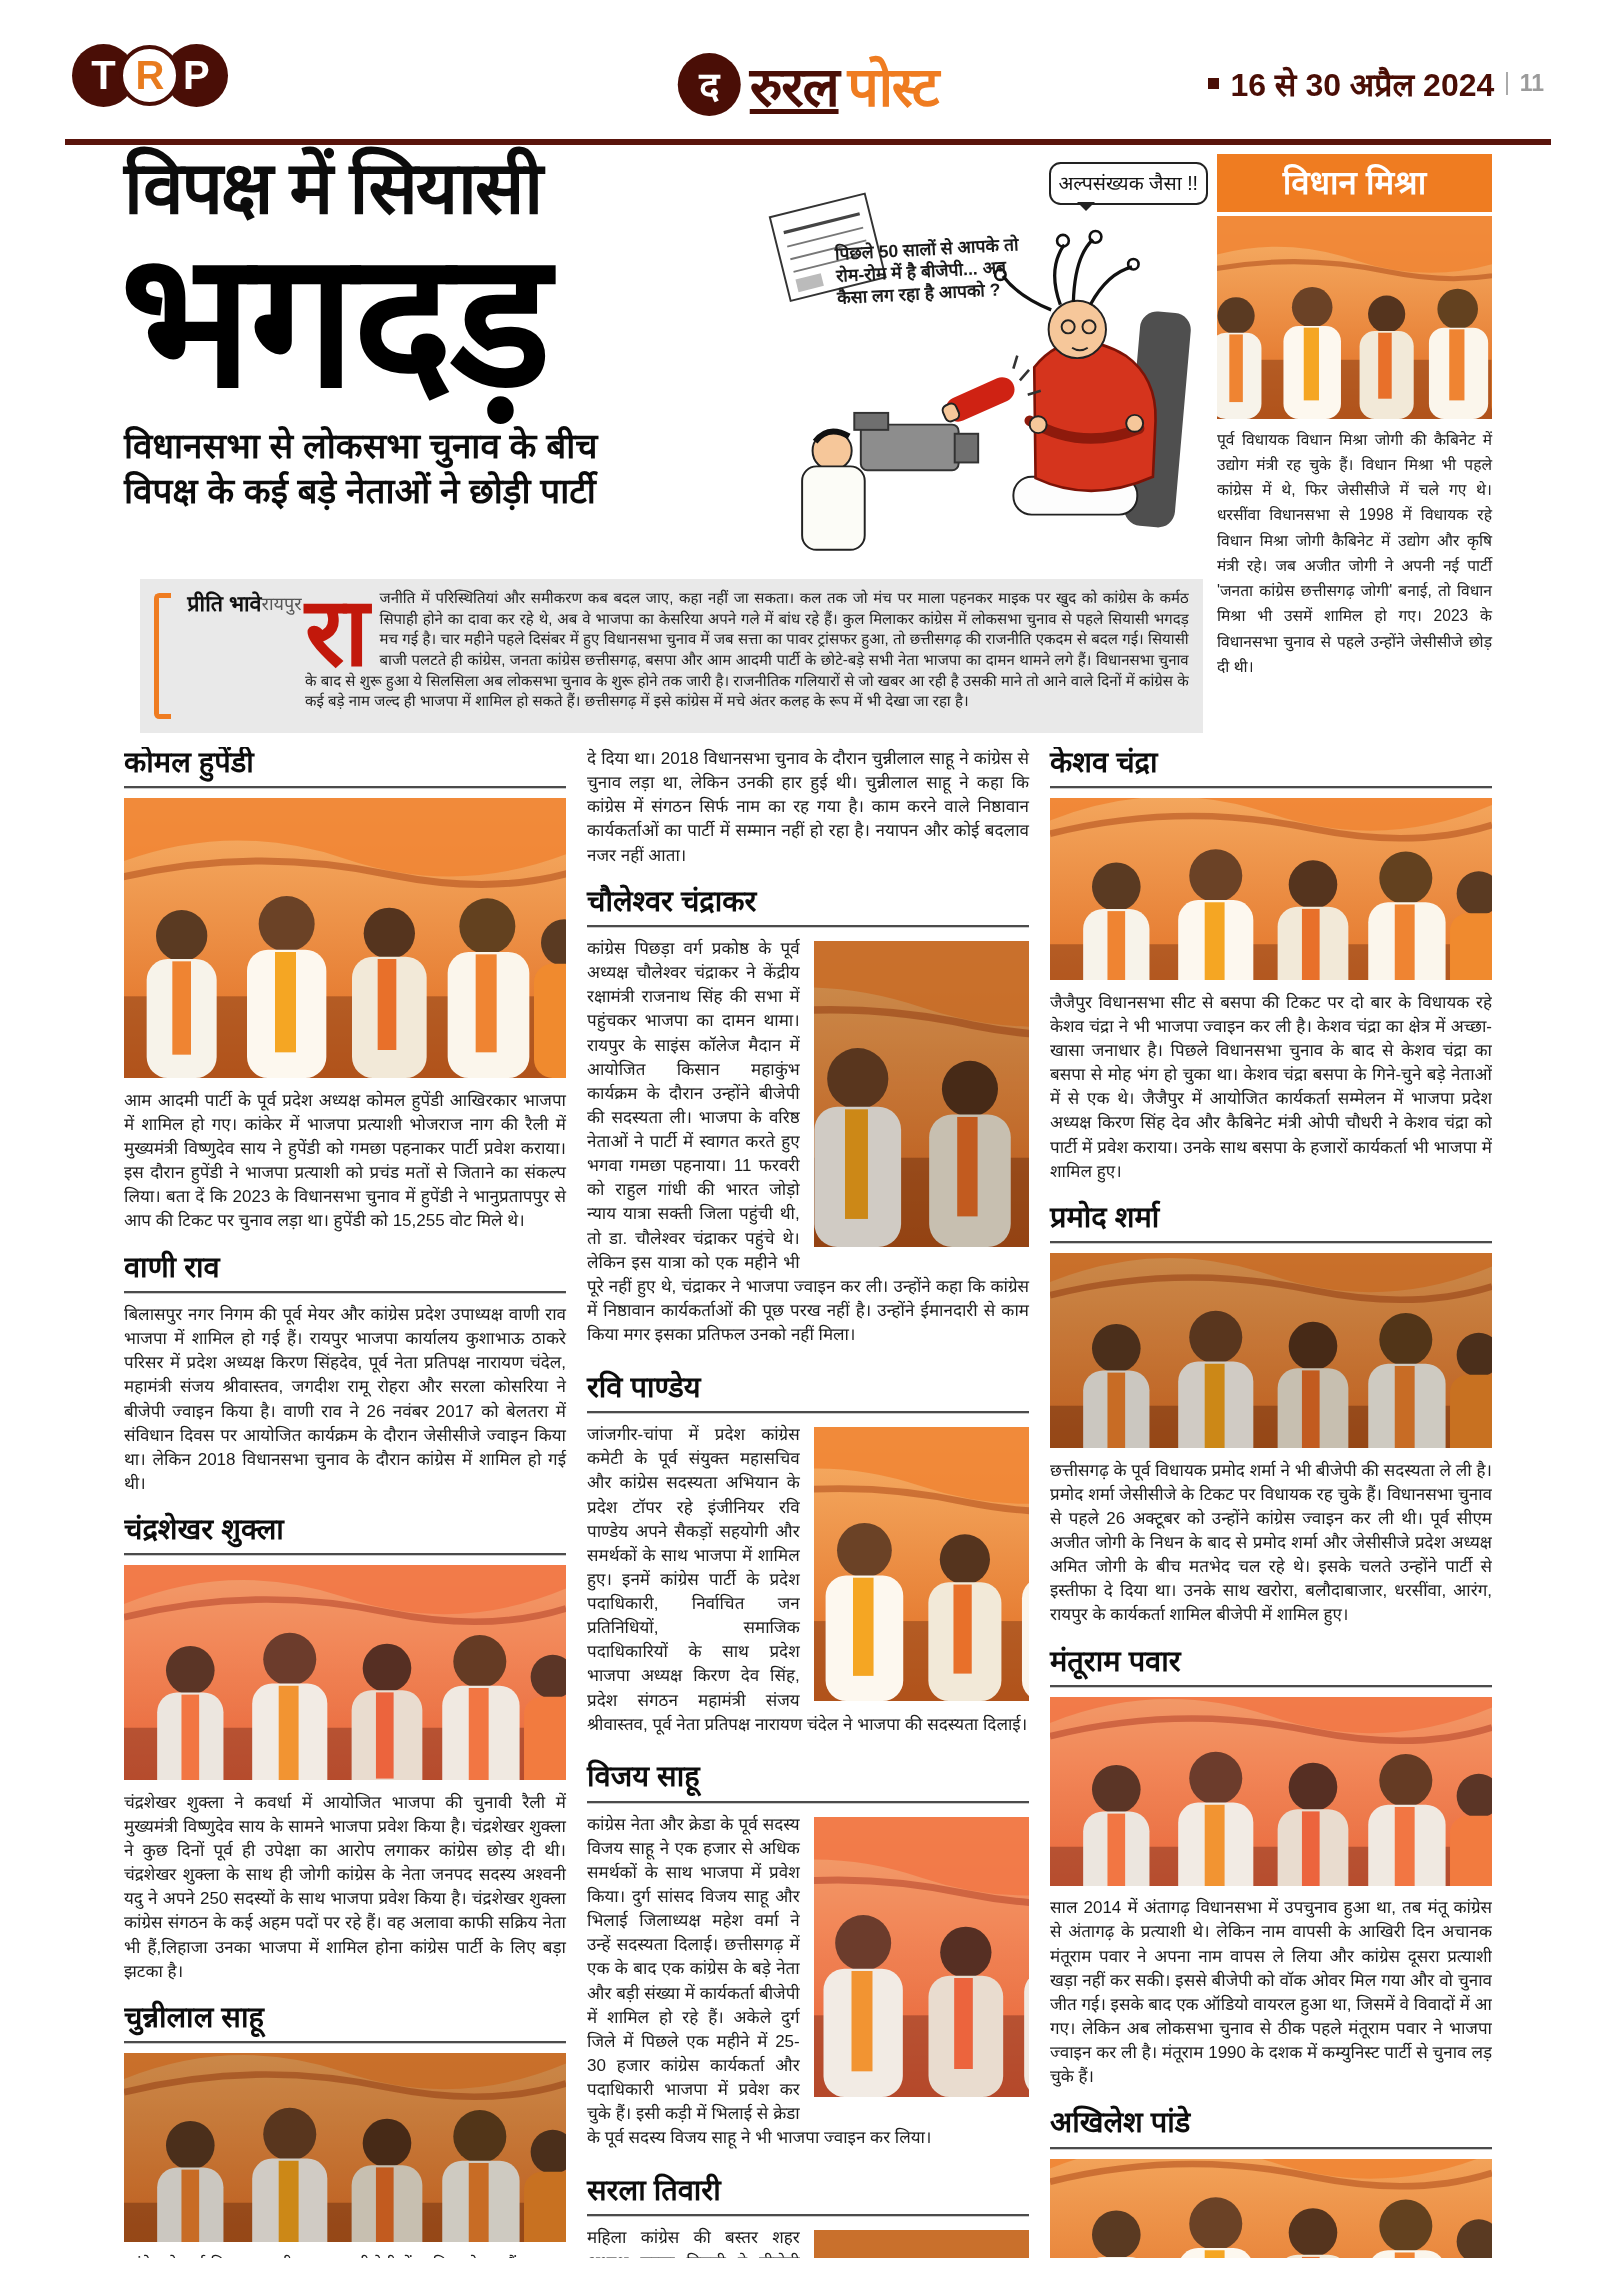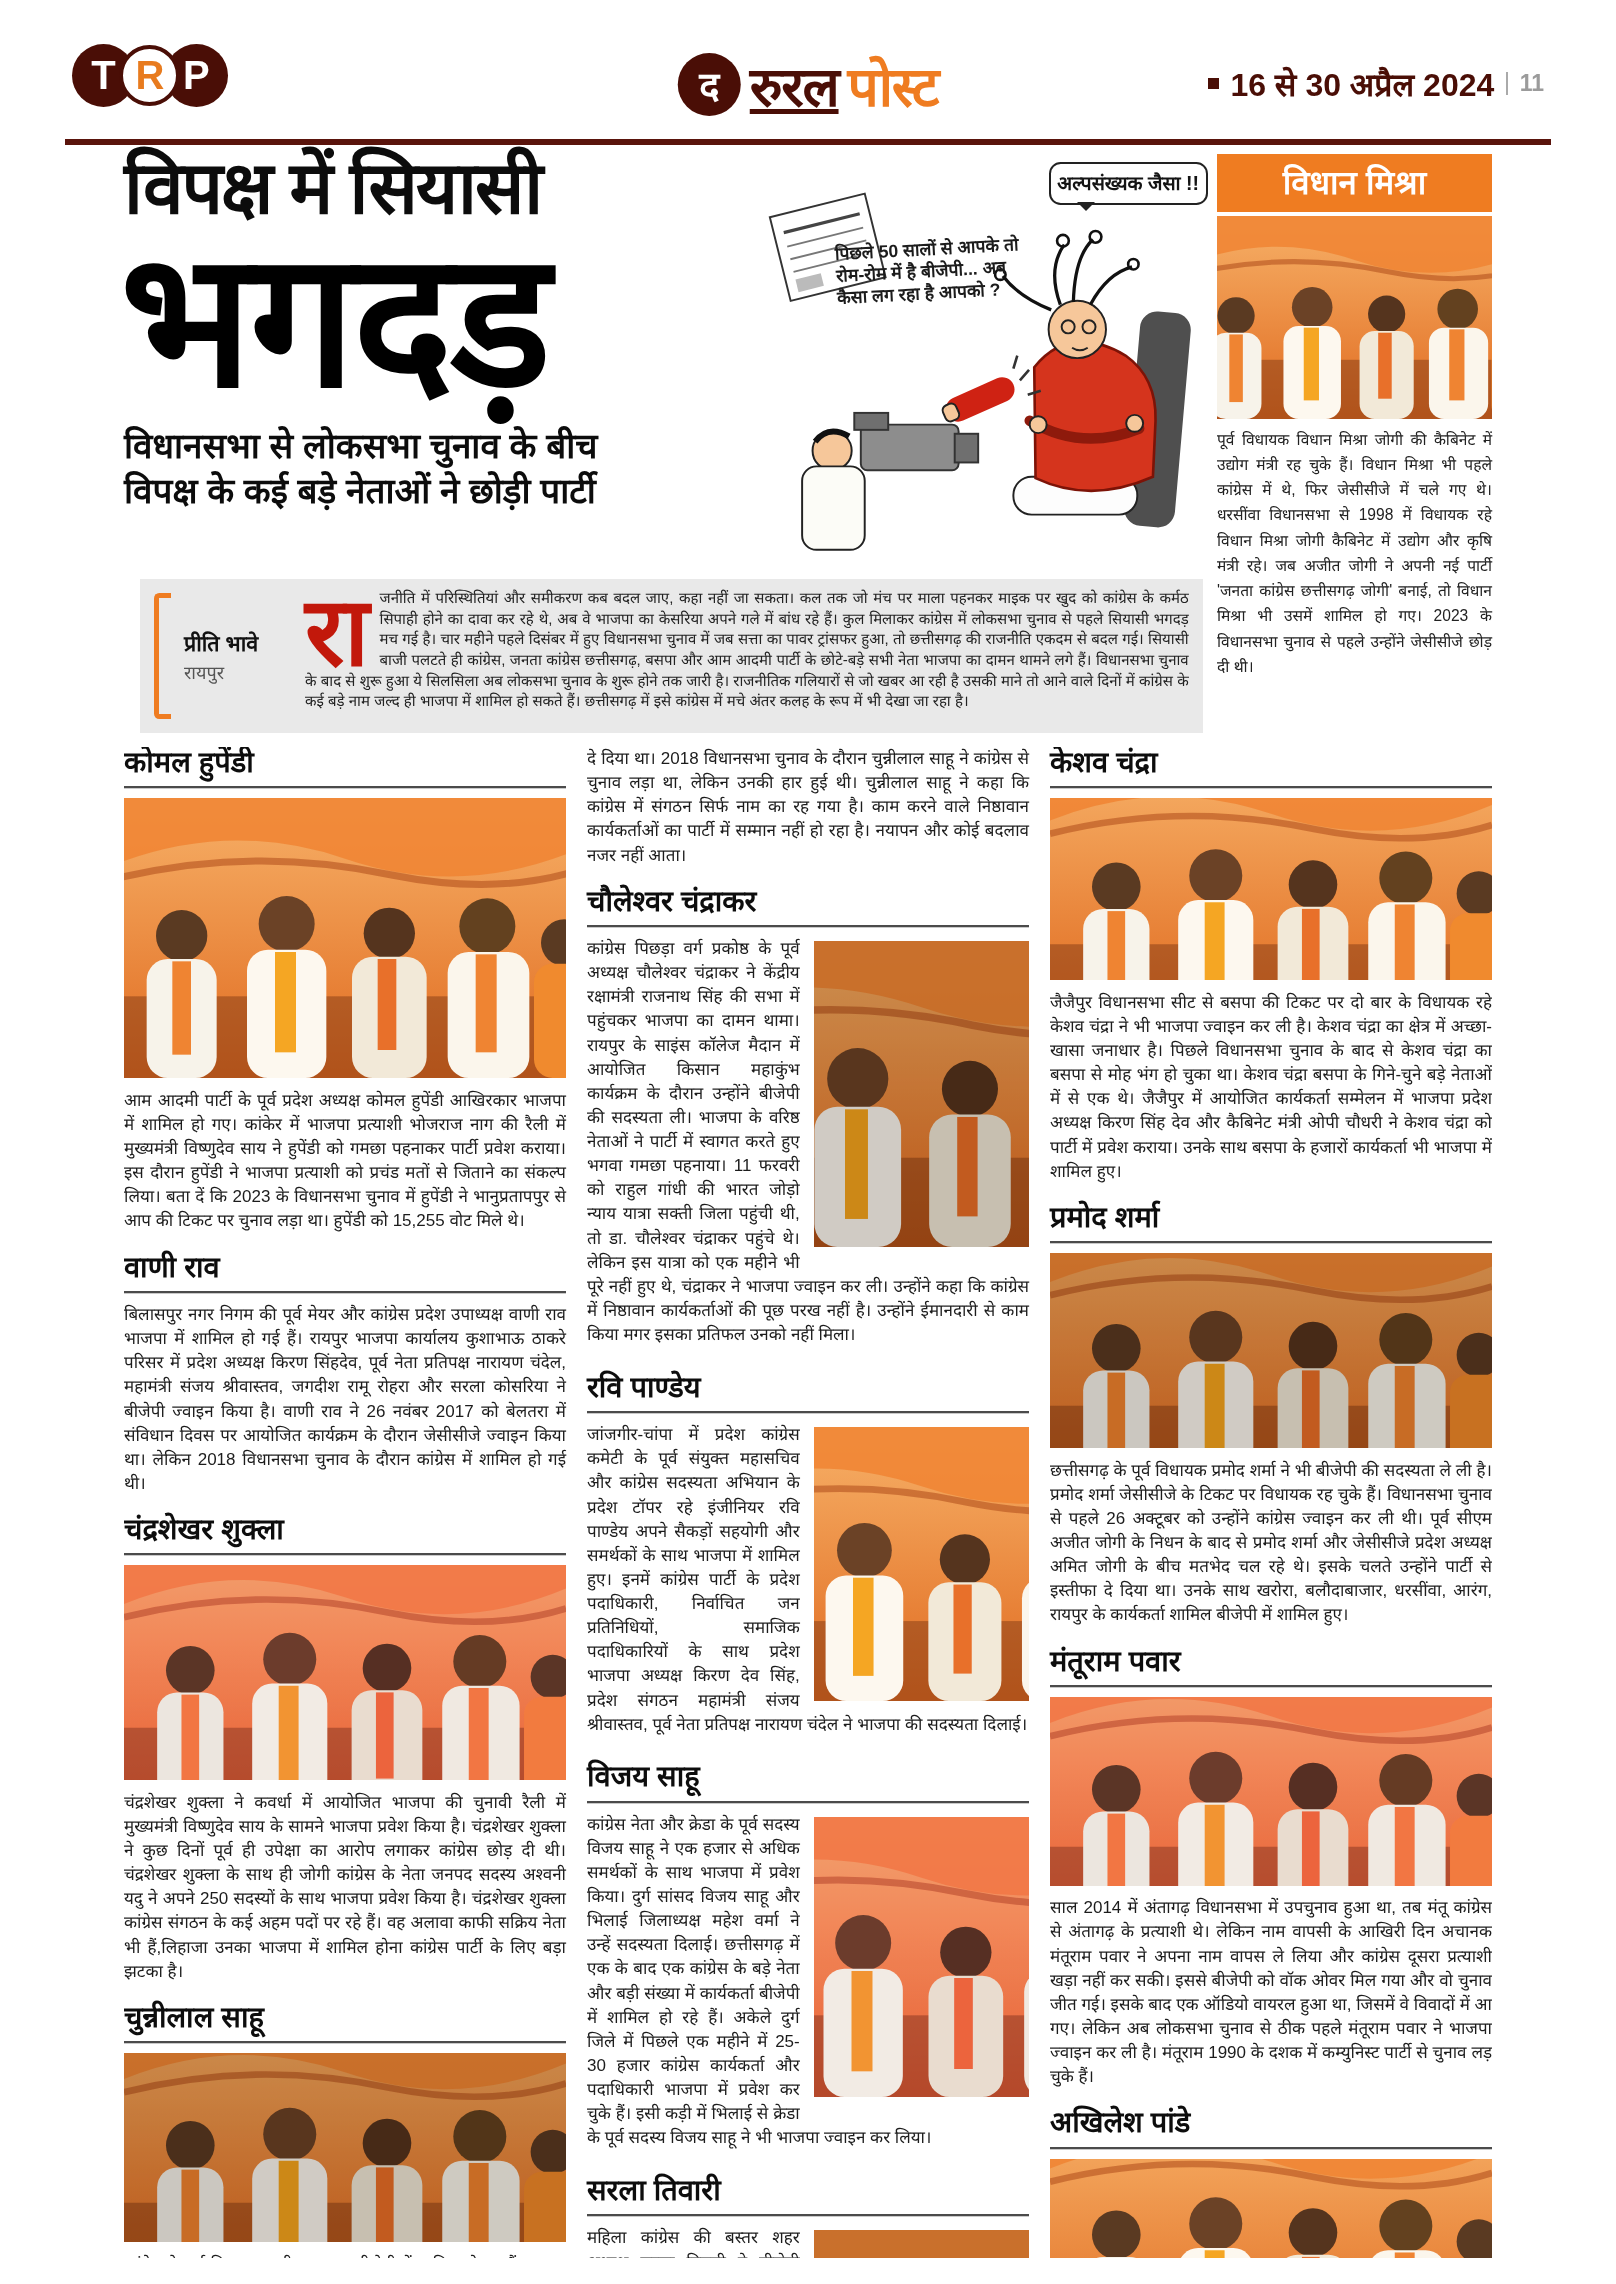--- a/index.html
+++ b/index.html
@@ -29,35 +29,35 @@
   .hero-left{position:absolute;left:124px;top:151px;width:626px;}
   .kicker{font-size:73px;font-weight:900;line-height:1.02;letter-spacing:-2px;color:#0c0c0c;}
   .bighead{font-size:188px;font-weight:900;line-height:1.02;letter-spacing:-2.6px;color:#000;margin-left:-3.9px;}
   .subhead{font-size:35px;font-weight:800;line-height:1.28;margin-top:6.5px;color:#0c0c0c;}
 
   .cartoon{position:absolute;left:733px;top:162px;width:476px;height:404px;}
   .cartoon svg{position:absolute;inset:0;width:100%;height:100%;}
   .cart-q{position:absolute;left:103px;top:77px;width:189px;font-size:17.6px;font-weight:700;line-height:1.25;
           transform:rotate(-3deg);color:#1c1c1c;}
   .cart-a{position:absolute;right:1.3px;top:0;width:142px;background:#fff;border:2.6px solid #222;border-radius:11.7px;
-          padding:7.8px 6.5px;font-size:19.5px;font-weight:700;text-align:center;line-height:1.2;}
+          padding:7.8px 6.5px;font-size:19.5px;font-weight:400;text-align:center;line-height:1.2;}
   .cart-a::after{content:"";position:absolute;left:26px;bottom:-17px;border:9px solid transparent;
           border-top-color:#222;}
 
   
   .sidebar{position:absolute;left:1217px;top:154px;width:275px;}
   .sidebar-title{background:#ef7c21;color:#fff;font-weight:900;font-size:33px;text-align:center;padding:5.2px 0 7.8px;}
   .sidebar .photo{height:203px;margin:3.9px 0 7.8px;}
   .sidebar-body{font-size:15.6px;line-height:1.62;text-align:justify;color:#222;}
 
   
   .lead{position:absolute;left:140px;top:579px;width:1063px;height:154px;background:#e9e9e9;
         display:flex;box-sizing:border-box;padding:9px 14.3px;}
   .bracket{width:11.7px;border:5.2px solid #ef7c21;border-right:0;border-radius:5.2px 0 0 5.2px;margin:5.2px 13px 5.2px 0;}
-  .byline{display:flex;flex-direction:column;justify-content:center;width:121px;flex:none;}
+  .byline{display:flex;justify-content:center;width:121px;flex:none;}
   .byline-name{font-weight:800;font-size:21.5px;color:#111;}
   .byline-city{font-size:18px;color:#555;margin-top:2.6px;}
   .lead-text{flex:1;font-size:15px;line-height:1.38;text-align:justify;color:#222;}
   .dropcap{float:left;color:#c2180b;font-size:96px;line-height:.78;font-weight:700;margin:6.5px 10.4px 0 0;}
 
   
   .cols{position:absolute;left:124px;right:124px;top:747px;bottom:26px;display:flex;gap:21px;overflow:hidden;}
   .col{flex:1;min-width:0;}
   h2.sec{font-size:29px;font-weight:900;margin:18px 0 0;line-height:1.05;color:#0d0d0d;}
   h2.sec.first{margin-top:0;}

